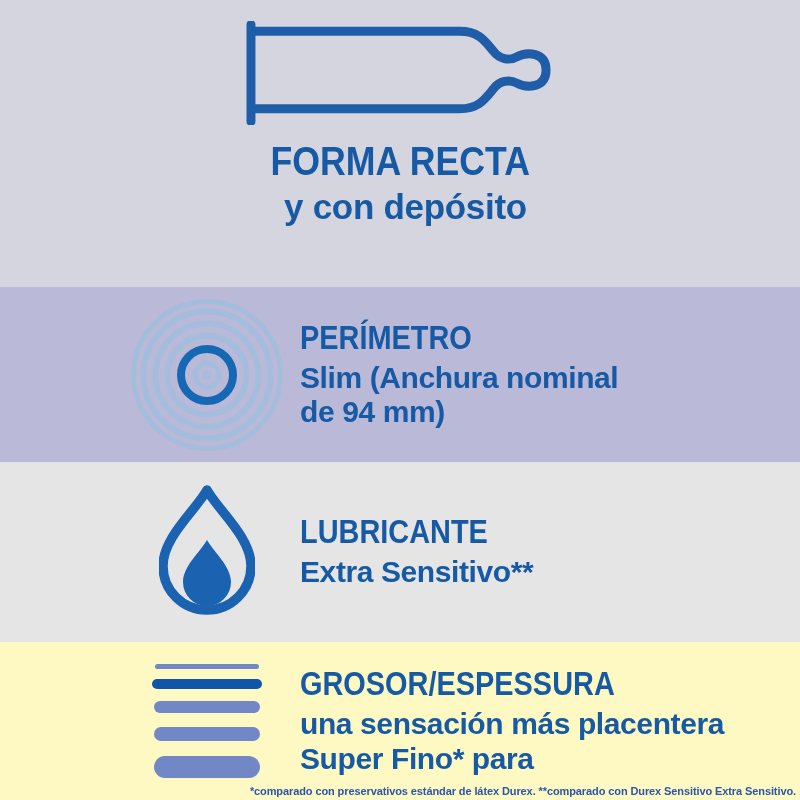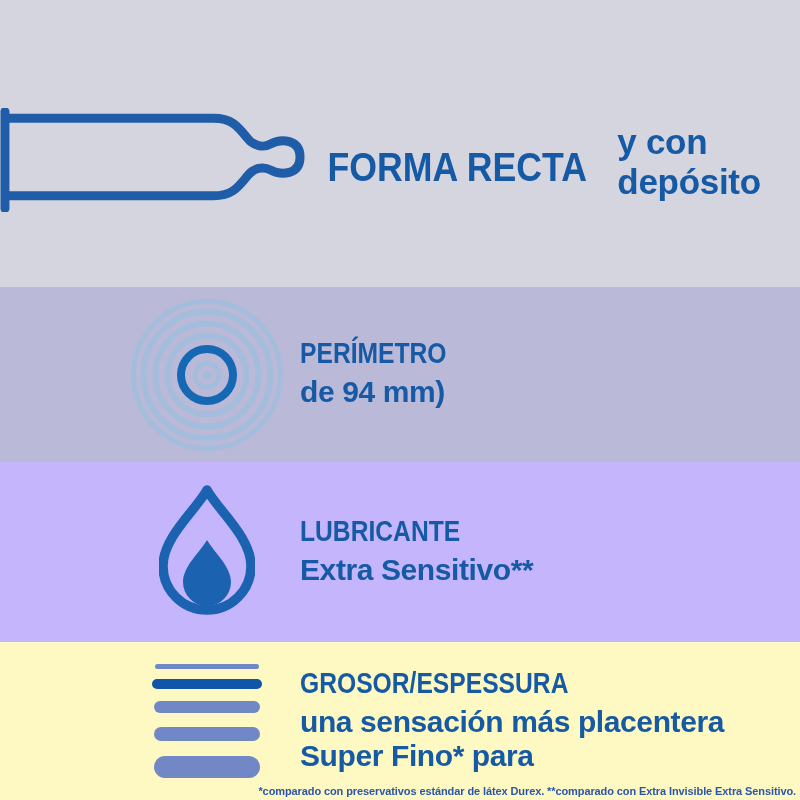--- a/index.html
+++ b/index.html
@@ -7,52 +7,52 @@
     width: 800px; height: 800px;
     font-family: "Liberation Sans", "DejaVu Sans", sans-serif;
     overflow: hidden;
   }
   .poster { width: 800px; height: 800px; display: flex; flex-direction: column; }
 
   
   .hero {
     height: 287px; flex: 0 0 287px;
     background: #d5d5df;
-    display: flex; flex-direction: row; align-items: center;
-    box-sizing: border-box; padding-top: 32px;
+    display: flex; flex-direction: column; align-items: center;
+    box-sizing: border-box; padding-top: 21px;
   }
   .hero-icon { width: 308px; height: 104px; }
   .hero-title {
     margin: 16px 0 0 0; line-height: 1;
     font-size: 41px; font-weight: bold; color: #1659a4;
     letter-spacing: 0px; white-space: nowrap;
   }
   .hero-title .cond { display: inline-block; transform: scaleX(0.87); transform-origin: 50% 50%; }
   .hero-subtitle {
     margin-top: 5px;
     font-size: 35px; font-weight: bold; color: #1659a4;
     letter-spacing: -0.3px;
     margin-left: 11px;
   }
 
   
   .feature { display: flex; align-items: center; }
   .feature.f-perimetro  { height: 175px; flex: 0 0 175px; background: #bab9d8; }
-  .feature.f-lubricante { height: 180px; flex: 0 0 180px; background: #c4b5fd; }
+  .feature.f-lubricante { height: 180px; flex: 0 0 180px; background: #e5e5e5; }
   .feature.f-grosor     { height: 158px; flex: 0 0 158px; background: #fef9c3; position: relative; }
 
   .icon-cell {
     flex: 0 0 300px; width: 300px; box-sizing: border-box;
     padding-left: 114px;
     display: flex; justify-content: center; align-items: center;
   }
   .text-cell { flex: 1; min-width: 0; }
   .feat-title {
     margin: 0 0 7px 0; line-height: 1;
-    font-size: 29px; font-weight: bold; color: #1659a4; white-space: nowrap;
+    font-size: 34px; font-weight: bold; color: #1659a4; white-space: nowrap;
   }
   .feat-title .cond { display: inline-block; transform: scaleX(0.85); transform-origin: 0 50%; }
   .feat-line {
     margin: 0; line-height: 1.14;
     font-size: 30px; font-weight: bold; color: #1659a4;
     letter-spacing: -0.4px; white-space: nowrap;
   }
 
   
   .footnote {
@@ -86,20 +86,21 @@
         <circle cx="76" cy="76" r="12" stroke="#a5bddc" stroke-width="5"></circle>
         <circle cx="76" cy="76" r="26" stroke="#1468b4" stroke-width="8"></circle>
         <circle cx="76" cy="76" r="39.5" stroke="#a5bddc" stroke-width="6"></circle>
         <circle cx="76" cy="76" r="51.5" stroke="#a5bddc" stroke-width="6"></circle>
         <circle cx="76" cy="76" r="63.5" stroke="#a5bddc" stroke-width="6"></circle>
         <circle cx="76" cy="76" r="73.5" stroke="#a5bddc" stroke-width="5"></circle>
       </svg>
     </div>
     <div class="text-cell">
       <h2 class="feat-title"><span class="cond">PERÍMETRO</span></h2>
+      <p class="feat-line">Slim (Anchura nominal</p>
       <p class="feat-line">de 94 mm)</p>
     </div>
   </section>
 
   <section class="feature f-lubricante">
     <div class="icon-cell">
       <svg width="96" height="136" viewBox="0 0 96 136" fill="none">
         <path d="M 48 6 C 59 26 92 53 92 82 A 44 44 0 1 1 4 82 C 4 53 37 26 48 6 Z" stroke="#1b63b1" stroke-width="9.5" stroke-linejoin="round"></path>
         <path d="M 48 56 C 54 67 72 82 72 98 A 24 24 0 1 1 24 98 C 24 82 42 67 48 56 Z" fill="#1b63b1"></path>
       </svg>
@@ -118,16 +119,16 @@
         <rect x="2" y="37" width="106" height="12" rx="6" fill="#7187c6"></rect>
         <rect x="2" y="63" width="106" height="14" rx="7" fill="#7187c6"></rect>
         <rect x="2" y="92" width="106" height="22" rx="11" fill="#7187c6"></rect>
       </svg>
     </div>
     <div class="text-cell">
       <h2 class="feat-title"><span class="cond">GROSOR/ESPESSURA</span></h2>
       <p class="feat-line">una sensación más placentera</p>
       <p class="feat-line">Super Fino* para</p>
     </div>
-    <div class="footnote">*comparado con preservativos estándar de látex Durex. **comparado con Extra Invisible Extra Sensitivo.</div>
+    <div class="footnote">*comparado con preservativos estándar de látex Durex. **comparado con Durex Sensitivo Extra Sensitivo.</div>
   </section>
 
 </div>
 
 </body></html>

